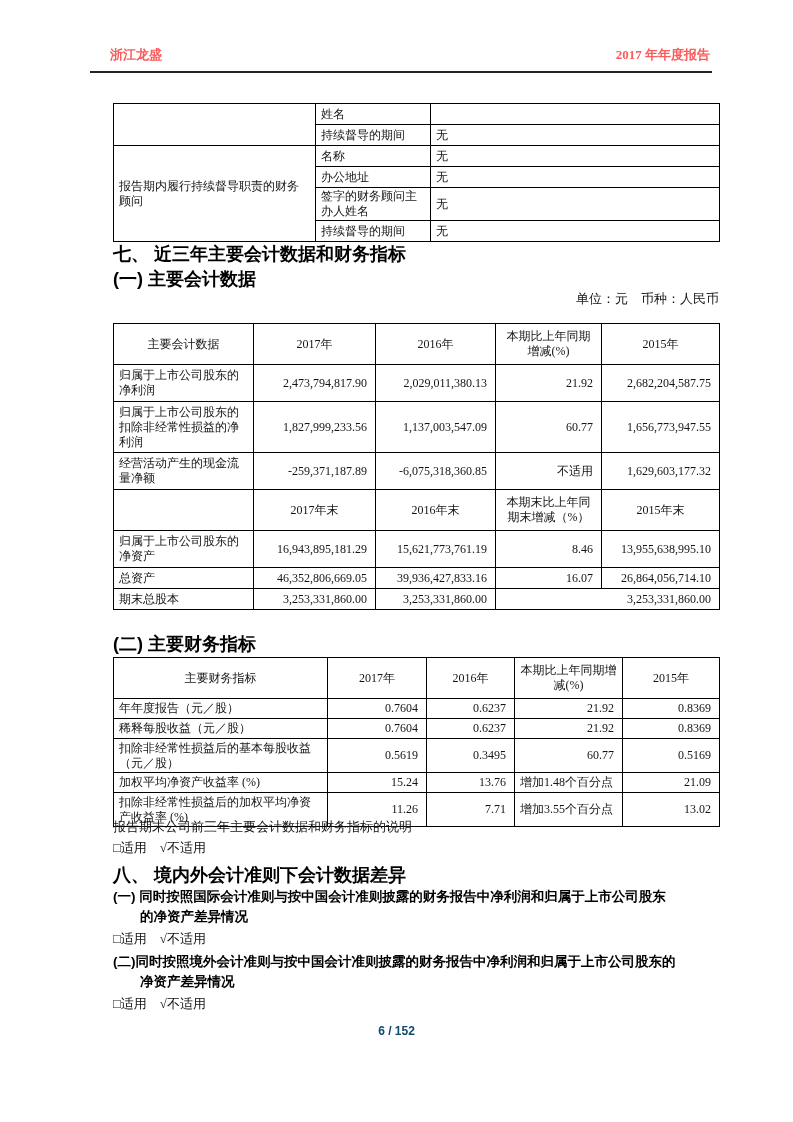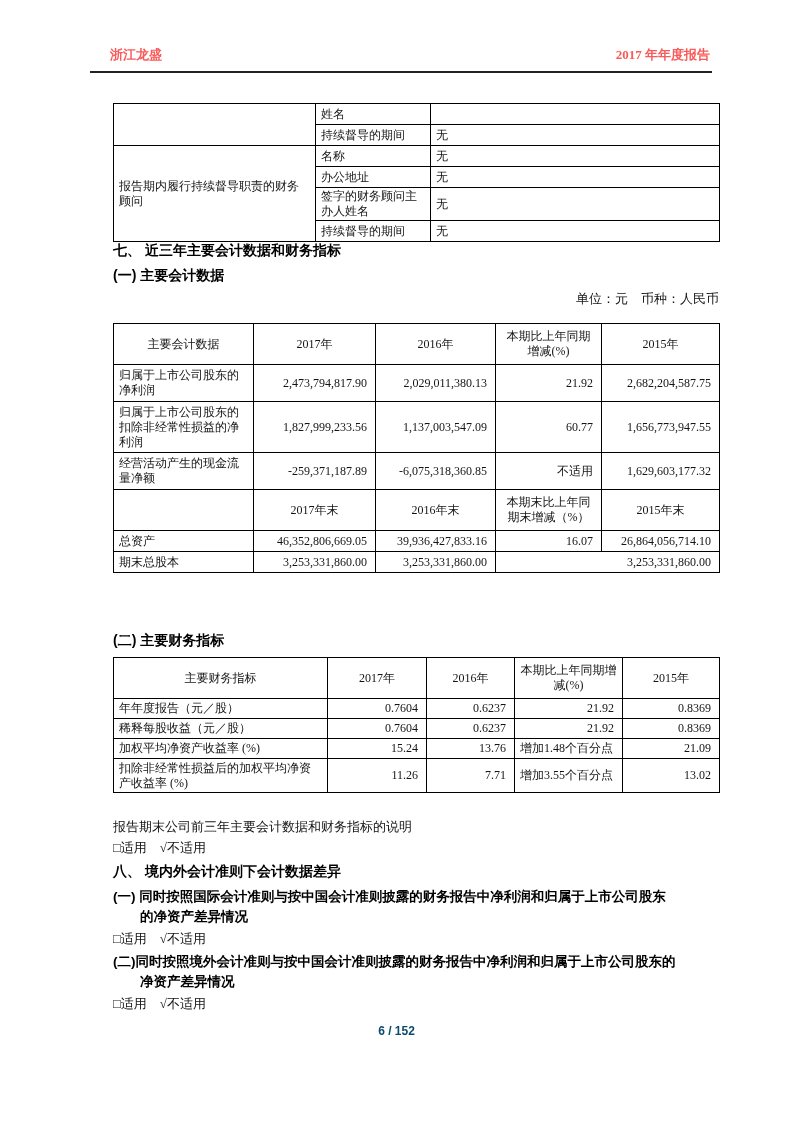--- a/index.html
+++ b/index.html
@@ -33,21 +33,21 @@
   tr.rh td { height:38px; text-align:center; }
   tr.r1 td { height:18px; }
   tr.r2 td { height:34px; }
   tr.r3 td { height:48px; }
   tr.f1 td { height:17px; }
   tr.f2 td { height:31px; }
 
   
   .h-bold {
     font-family:"Liberation Sans","DejaVu Sans",sans-serif;
-    font-weight:bold; font-size:14px; color:#000;
+    font-weight:bold; font-size:18px; color:#000;
   }
   .txt { font-size:13px; }
   .unit { width:606px; text-align:right; font-size:13px; }
   .sub8 { width:612px; line-height:20px; font-size:13.5px; }
   .sub8 .l2 { padding-left:27px; }
   .footer {
     left:0; width:793px; text-align:center;
     font-family:"Liberation Sans","DejaVu Sans",sans-serif;
     font-weight:bold; font-size:12px; color:#0c4a6e;
   }
@@ -139,20 +139,27 @@
       <td class="num">不适用</td>
       <td class="num">1,629,603,177.32</td>
     </tr>
     <tr class="rh">
       <td></td>
       <td>2017年末</td>
       <td>2016年末</td>
       <td>本期末比上年同期末增减（%）</td>
       <td>2015年末</td>
     </tr>
+    <tr class="r2">
+      <td class="lbl">归属于上市公司股东的净资产</td>
+      <td class="num">16,943,895,181.29</td>
+      <td class="num">15,621,773,761.19</td>
+      <td class="num">8.46</td>
+      <td class="num">13,955,638,995.10</td>
+    </tr>
     <tr class="r1">
       <td class="lbl">总资产</td>
       <td class="num">46,352,806,669.05</td>
       <td class="num">39,936,427,833.16</td>
       <td class="num">16.07</td>
       <td class="num">26,864,056,714.10</td>
     </tr>
     <tr class="r1">
       <td class="lbl">期末总股本</td>
       <td class="num">3,253,331,860.00</td>
@@ -187,20 +194,27 @@
       <td class="num">21.92</td>
       <td class="num">0.8369</td>
     </tr>
     <tr class="f1">
       <td class="lbl">稀释每股收益（元／股）</td>
       <td class="num">0.7604</td>
       <td class="num">0.6237</td>
       <td class="num">21.92</td>
       <td class="num">0.8369</td>
     </tr>
+    <tr class="f2">
+      <td class="lbl">扣除非经常性损益后的基本每股收益（元／股）</td>
+      <td class="num">0.5619</td>
+      <td class="num">0.3495</td>
+      <td class="num">60.77</td>
+      <td class="num">0.5169</td>
+    </tr>
     <tr class="f1">
       <td class="lbl">加权平均净资产收益率 (%)</td>
       <td class="num">15.24</td>
       <td class="num">13.76</td>
       <td class="lbl">增加1.48个百分点</td>
       <td class="num">21.09</td>
     </tr>
     <tr class="f2">
       <td class="lbl">扣除非经常性损益后的加权平均净资产收益率 (%)</td>
       <td class="num">11.26</td>

